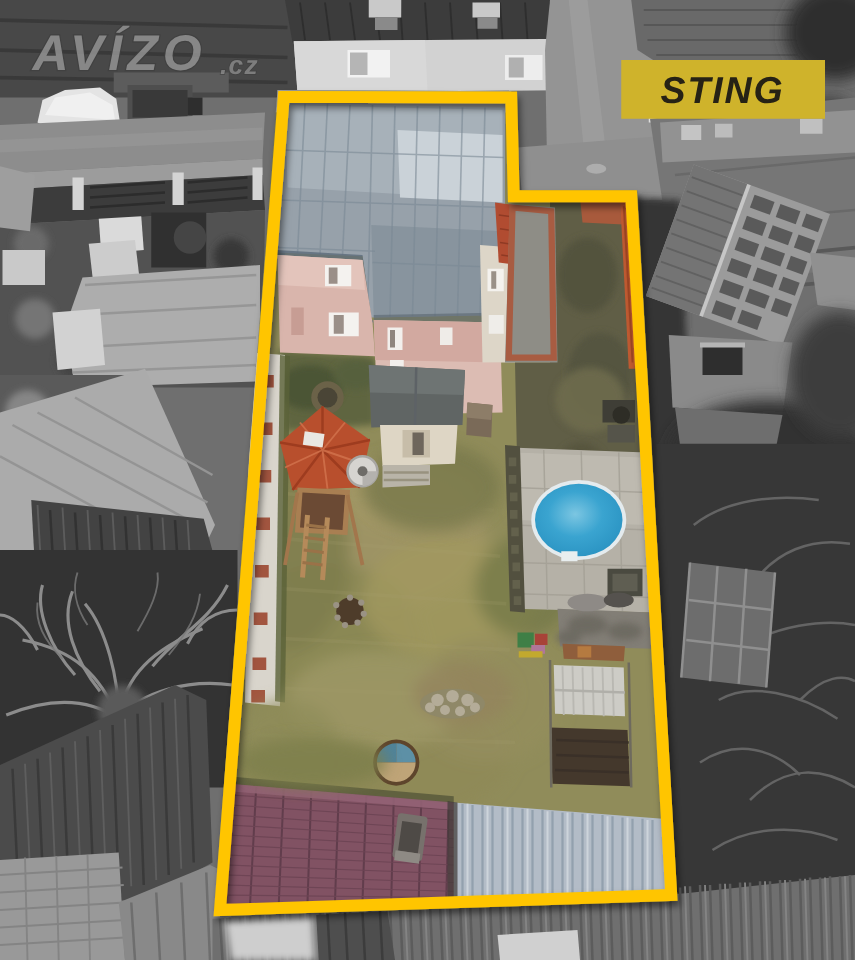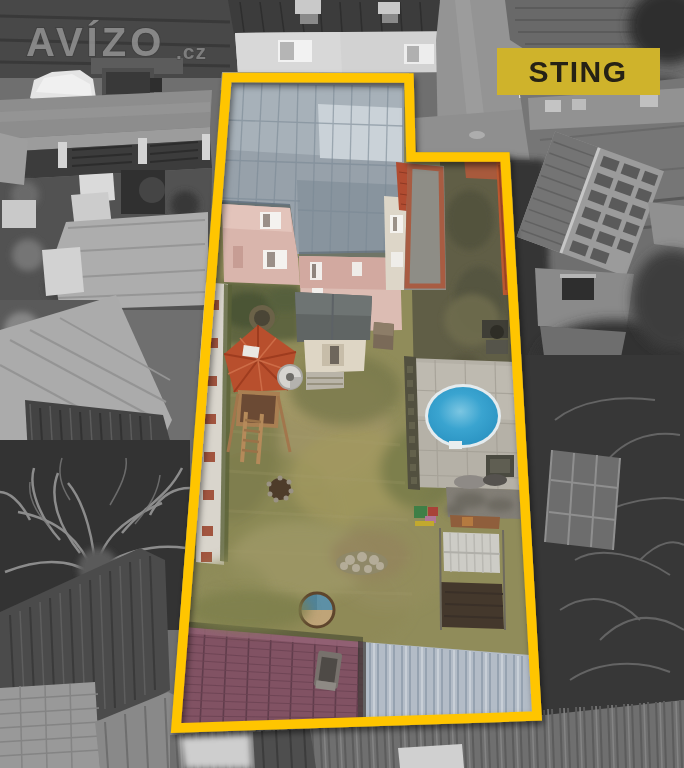--- a/index.html
+++ b/index.html
@@ -1,16 +1,16 @@
 <!DOCTYPE html>
 <html><head>
 <meta charset="utf-8">
 <style>
 html,body{margin:0;padding:0;background:#777;}
-#stage{position:relative;width:684px;height:768px;overflow:hidden;}
+#stage{position:relative;width:684px;height:768px;overflow:hidden;font-style:italic;}
 svg{display:block;}
 .wm{font-family:"Liberation Sans",sans-serif;font-weight:bold;}
 </style>
 </head>
 <body>
 <div id="stage">
 <svg width="684" height="768" viewBox="0 0 684 768">
 <defs>
 <clipPath id="prop">
           <polygon points="222,72 409,73 413,152 510,152 542,721 171,733"></polygon>

